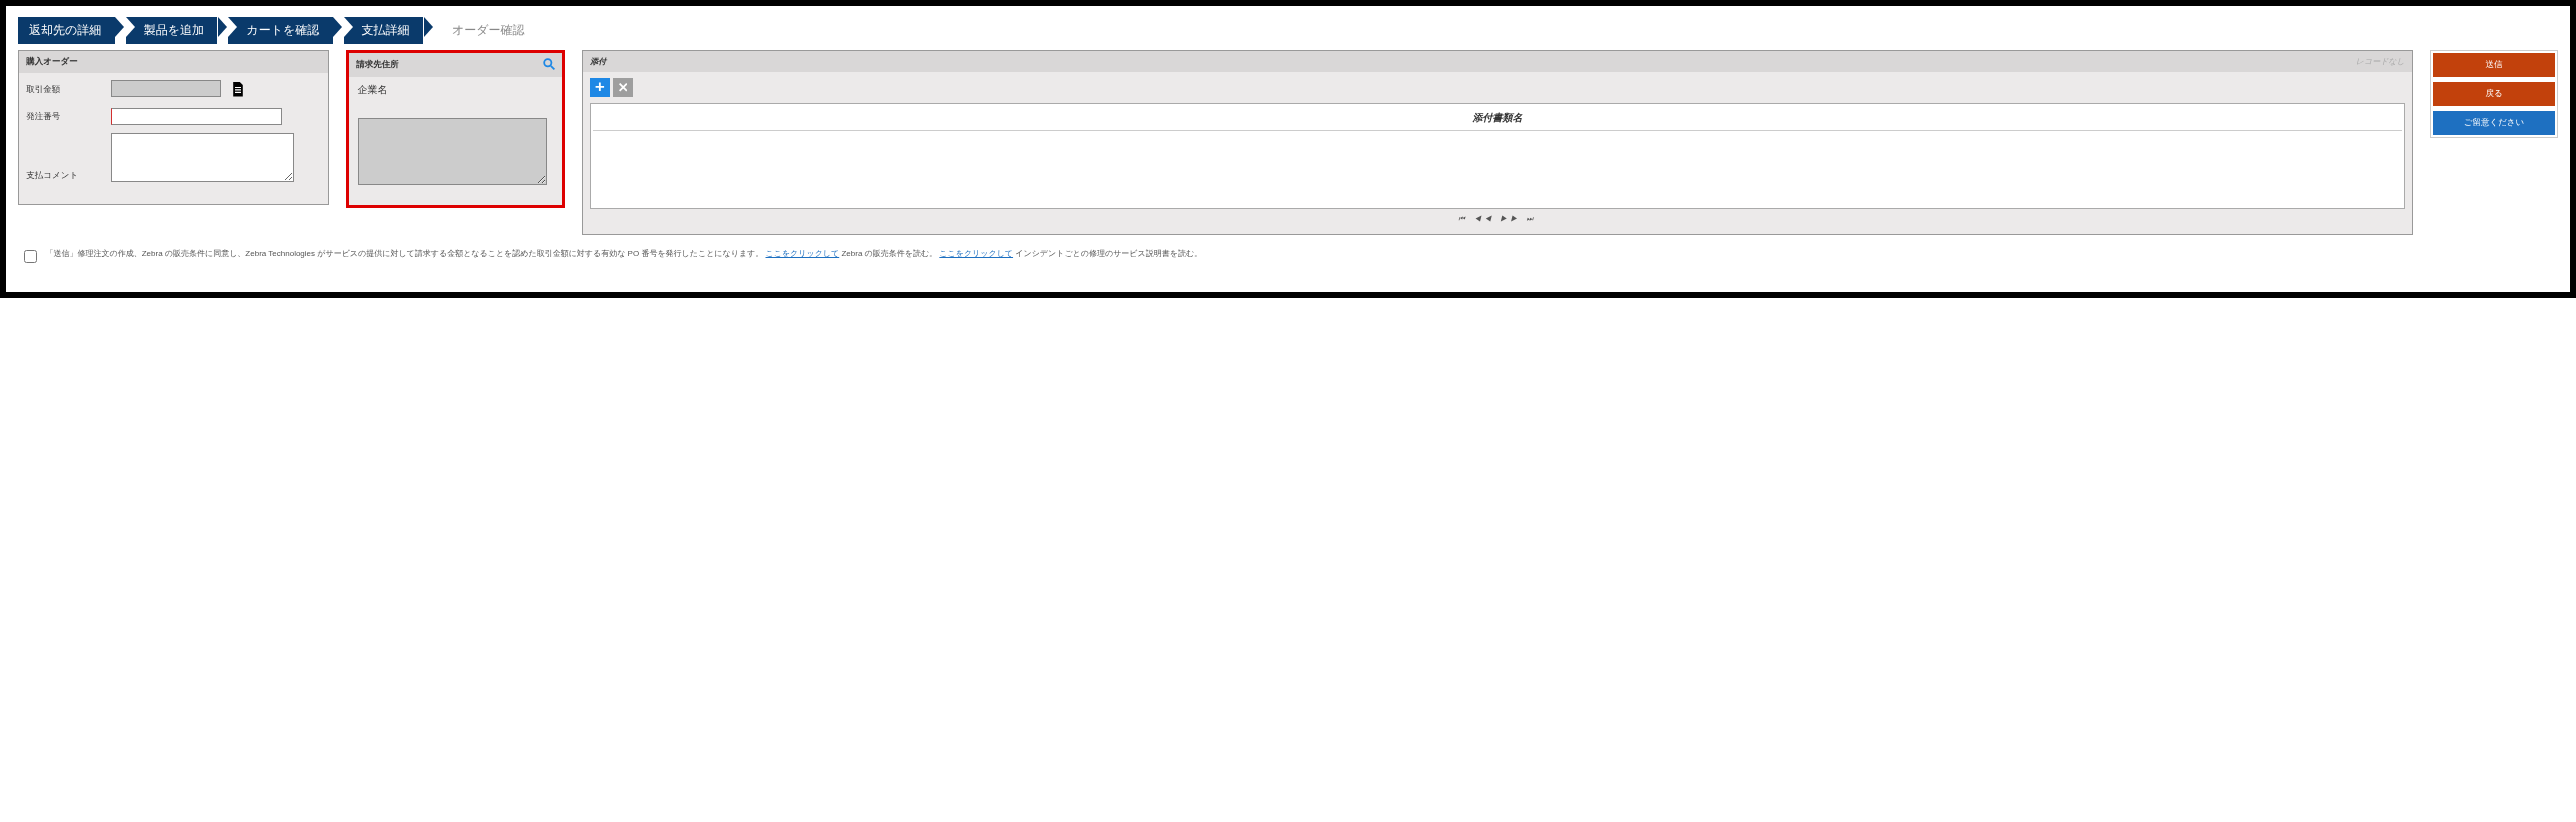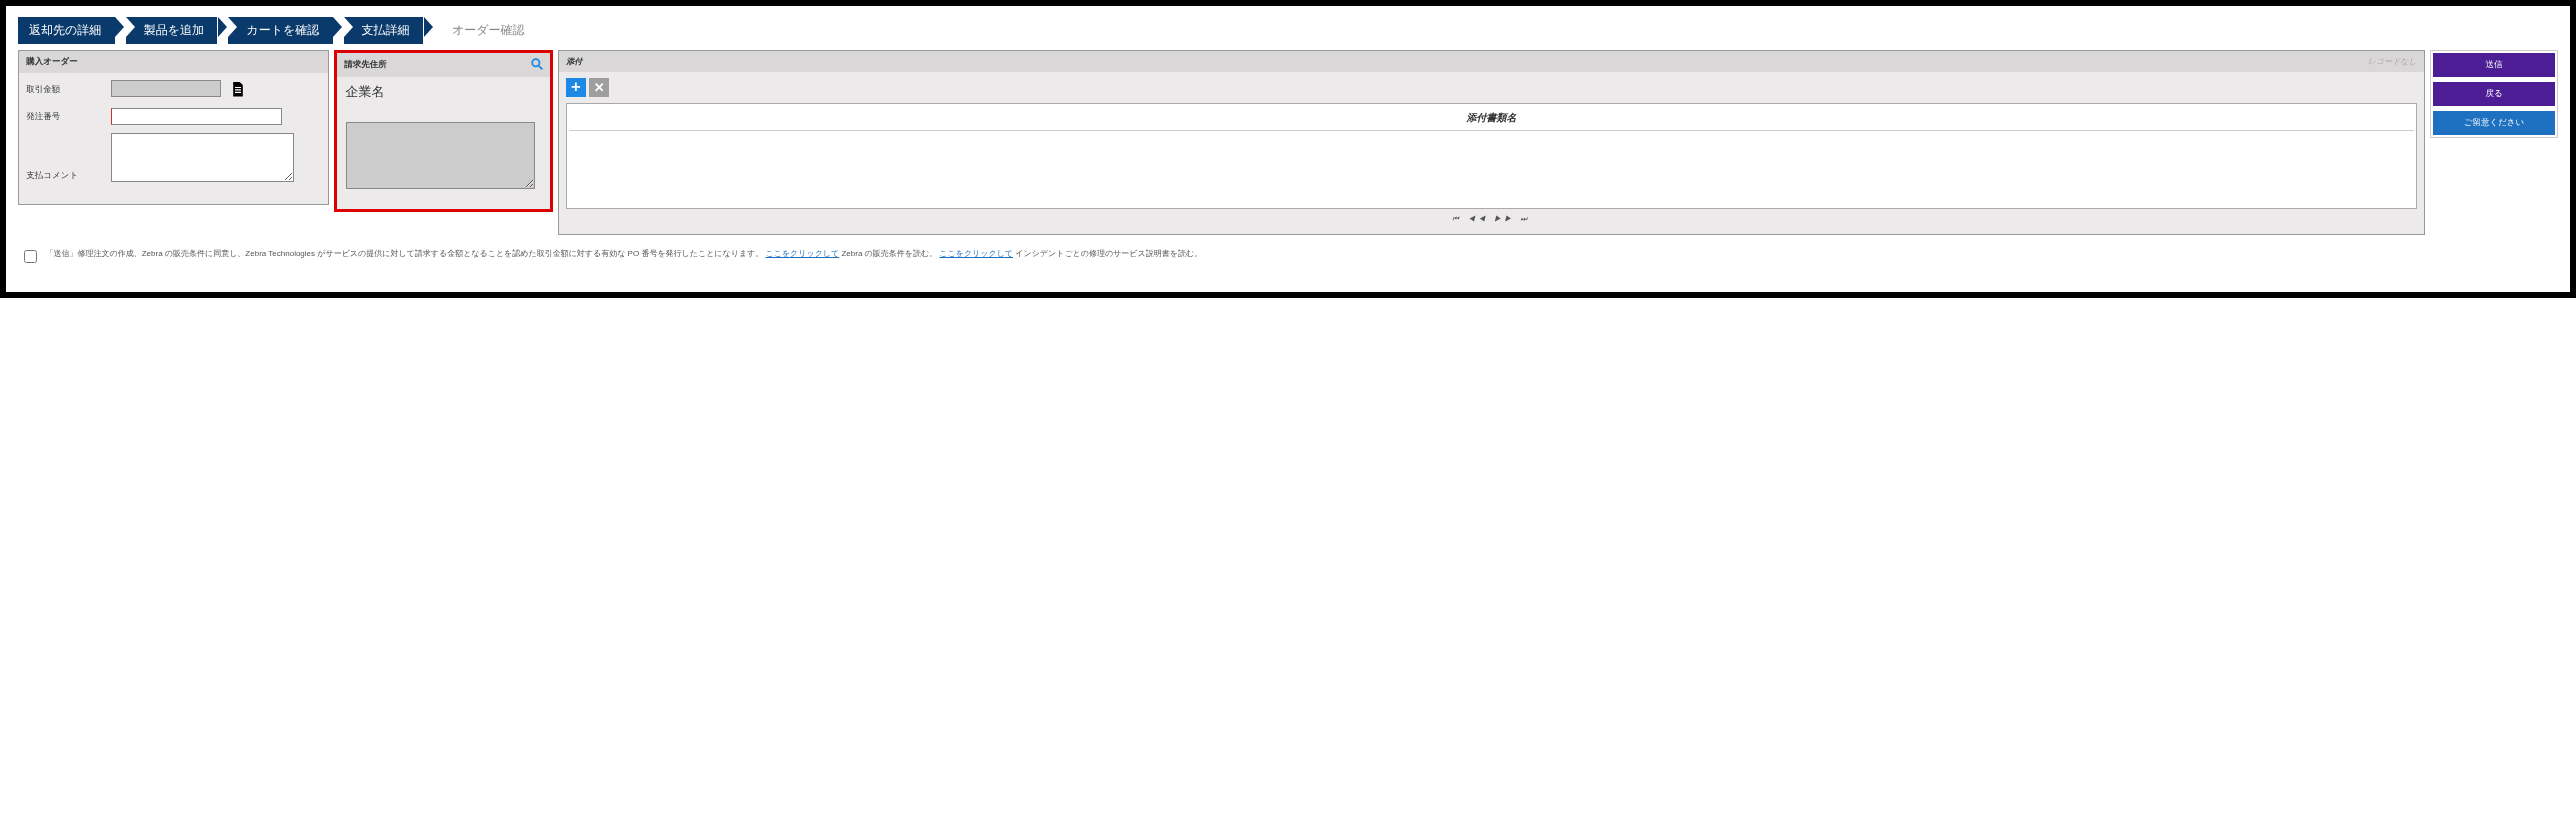--- a/index.html
+++ b/index.html
@@ -16,63 +16,63 @@
   .step { position: relative; background: #0a3a6b; color: #fff; padding: 4.9px 13.4px 4.9px 18px; font-weight: normal; font-size: 12px; margin-right: 11px; }
   .step::after { content: ""; position: absolute; right: -9.7px; top: 0; border-top: 10.4px solid transparent; border-bottom: 10.4px solid transparent; border-left: 9.7px solid #0a3a6b; }
   .step::before { content: ""; position: absolute; left: 0; top: 0; border-top: 10.4px solid transparent; border-bottom: 10.4px solid transparent; border-left: 9.7px solid #fff; }
   .step:first-child::before { display: none; }
   .step:first-child { padding-left: 11px; }
   .step.inactive { background: transparent; color: #888; padding-left: 18px; }
   .step.inactive::after { display: none; }
   .step.inactive::before { display:none; }
 
   
-  .main { display: flex; padding: 0 12px; gap: 5px; align-items: flex-start; }
+  .main { display: flex; padding: 0 12px; gap: 17px; align-items: flex-start; }
 
   .panel { background: #eceaea; border: 0.6px solid #999; }
   .panel-header { background: #d9d7d7; padding: 4.9px 7.3px; font-weight: bold; font-size: 8.5px; display: flex; justify-content: space-between; align-items: center; }
 
   
   .po-panel { width: 311px; }
   .po-body { padding: 7.3px 7.3px 11px 7.3px; }
   .po-row { display: flex; align-items: flex-start; margin-bottom: 8.5px; }
   .po-label { width: 85px; padding-top: 3.7px; font-size: 8.5px; }
   .po-field { flex: 1; }
   .po-field input[type=text] { width: 171px; height: 17px; border: 0.6px solid #888; background: #fff; padding: 1.2px 3.7px; }
   .po-field input.readonly { background: #ccc; width: 110px; }
   .po-field input.required { border-left: 1.8px solid #d32f2f; }
   .po-field textarea { width: 183px; height: 49px; border: 0.6px solid #888; background: #fff; resize: both; }
   .doc-icon { display: inline-block; vertical-align: middle; margin-left: 8.5px; }
 
   
   .bill-panel { width: 219px; border: 3px solid #d00; background:#eceaea; }
   .bill-panel .panel-header { background:#d9d7d7; }
   .bill-body { padding: 6px 8.5px 18px 8.5px; }
-  .bill-label { font-size: 13px; margin-bottom: 21px; }
+  .bill-label { font-size: 10px; margin-bottom: 21px; }
   .bill-textarea { width: 189px; height: 67px; background: #ccc; border: 0.6px solid #888; resize: both; }
   .search-ic { color:#1e88e5; cursor:pointer; }
 
   
   .att-panel { flex: 1; min-width: 219px; font-style: italic; }
   .att-header { display:flex; justify-content:space-between; align-items:center; background:#d9d7d7; padding:4.9px 7.3px; font-weight:bold; }
   .att-nores { color:#aaa; font-weight:normal; }
   .att-body { padding: 6px 7.3px; background:#eceaea; }
   .att-btns { display:flex; gap:3.7px; margin-bottom:6px; }
   .sqbtn { width:19.5px; height:19.5px; display:flex; align-items:center; justify-content:center; color:#fff; font-size:11px; cursor:pointer; }
   .sqbtn.add { background:#1e88e5; }
   .sqbtn.del { background:#9e9e9e; }
   .att-table { width:100%; border:0.6px solid #aaa; background:#fff; }
   .att-th { padding:4.9px 6px; font-weight:bold; font-size:10px; border-bottom:0.6px solid #ccc; text-align:center;margin-left:44px; }
   .att-empty { height:73px; }
   .pager { text-align:center; padding:4.9px 0; color:#555; letter-spacing:3.7px; font-size:7.3px; }
 
   
   .actions { width: 128px; display:flex; flex-direction:column; gap:4.9px; padding:2.4px; border:0.6px solid #ccc; background:#fff; }
   .btn { padding:6px 0; text-align:center; color:#fff; font-size:8.5px; cursor:pointer; }
-  .btn.blue-light { background:#4c1d95; }
+  .btn.blue-light { background:#c2410c; }
   .btn.blue { background:#1e70c1; }
 
   
   .terms { display:flex; align-items:flex-start; gap:8.5px; padding: 12px 18px 0 18px; font-size:8px; color:#555; line-height:1.7; }
   .terms a { color:#1e70c1; text-decoration:underline; cursor:pointer; }
   .terms input[type=checkbox]{ margin-top:3.7px; }
 </style>
 </head>
 <body>
 

